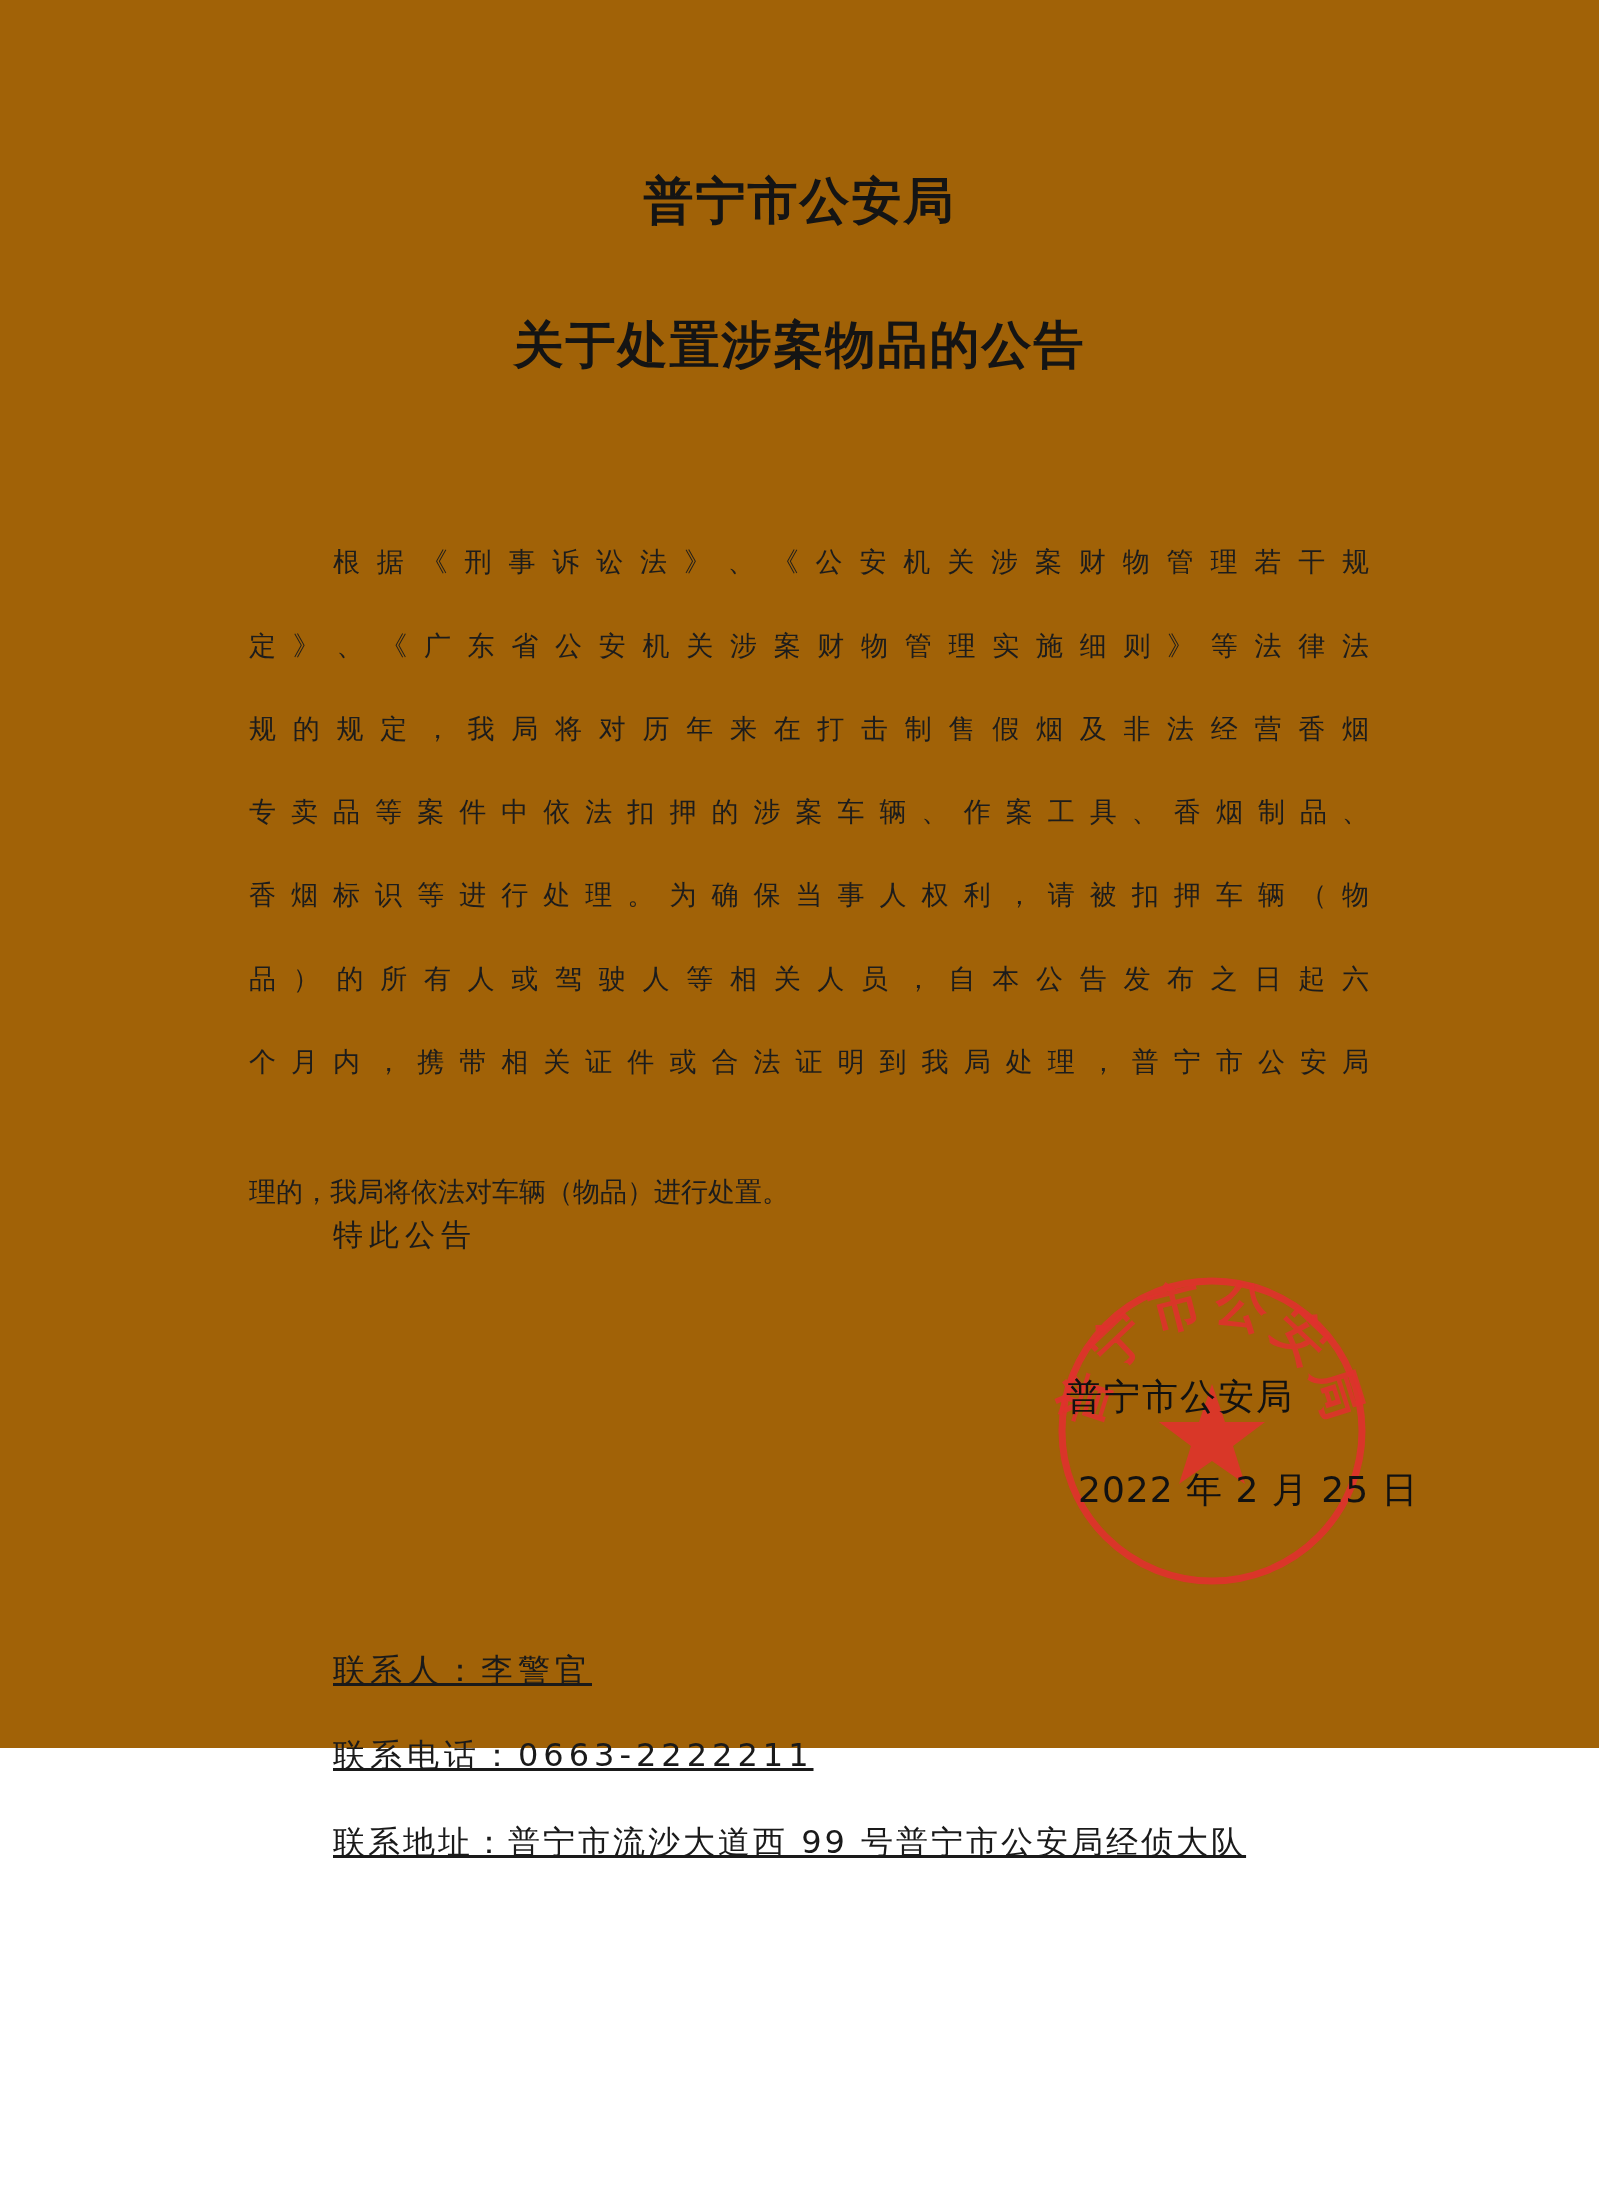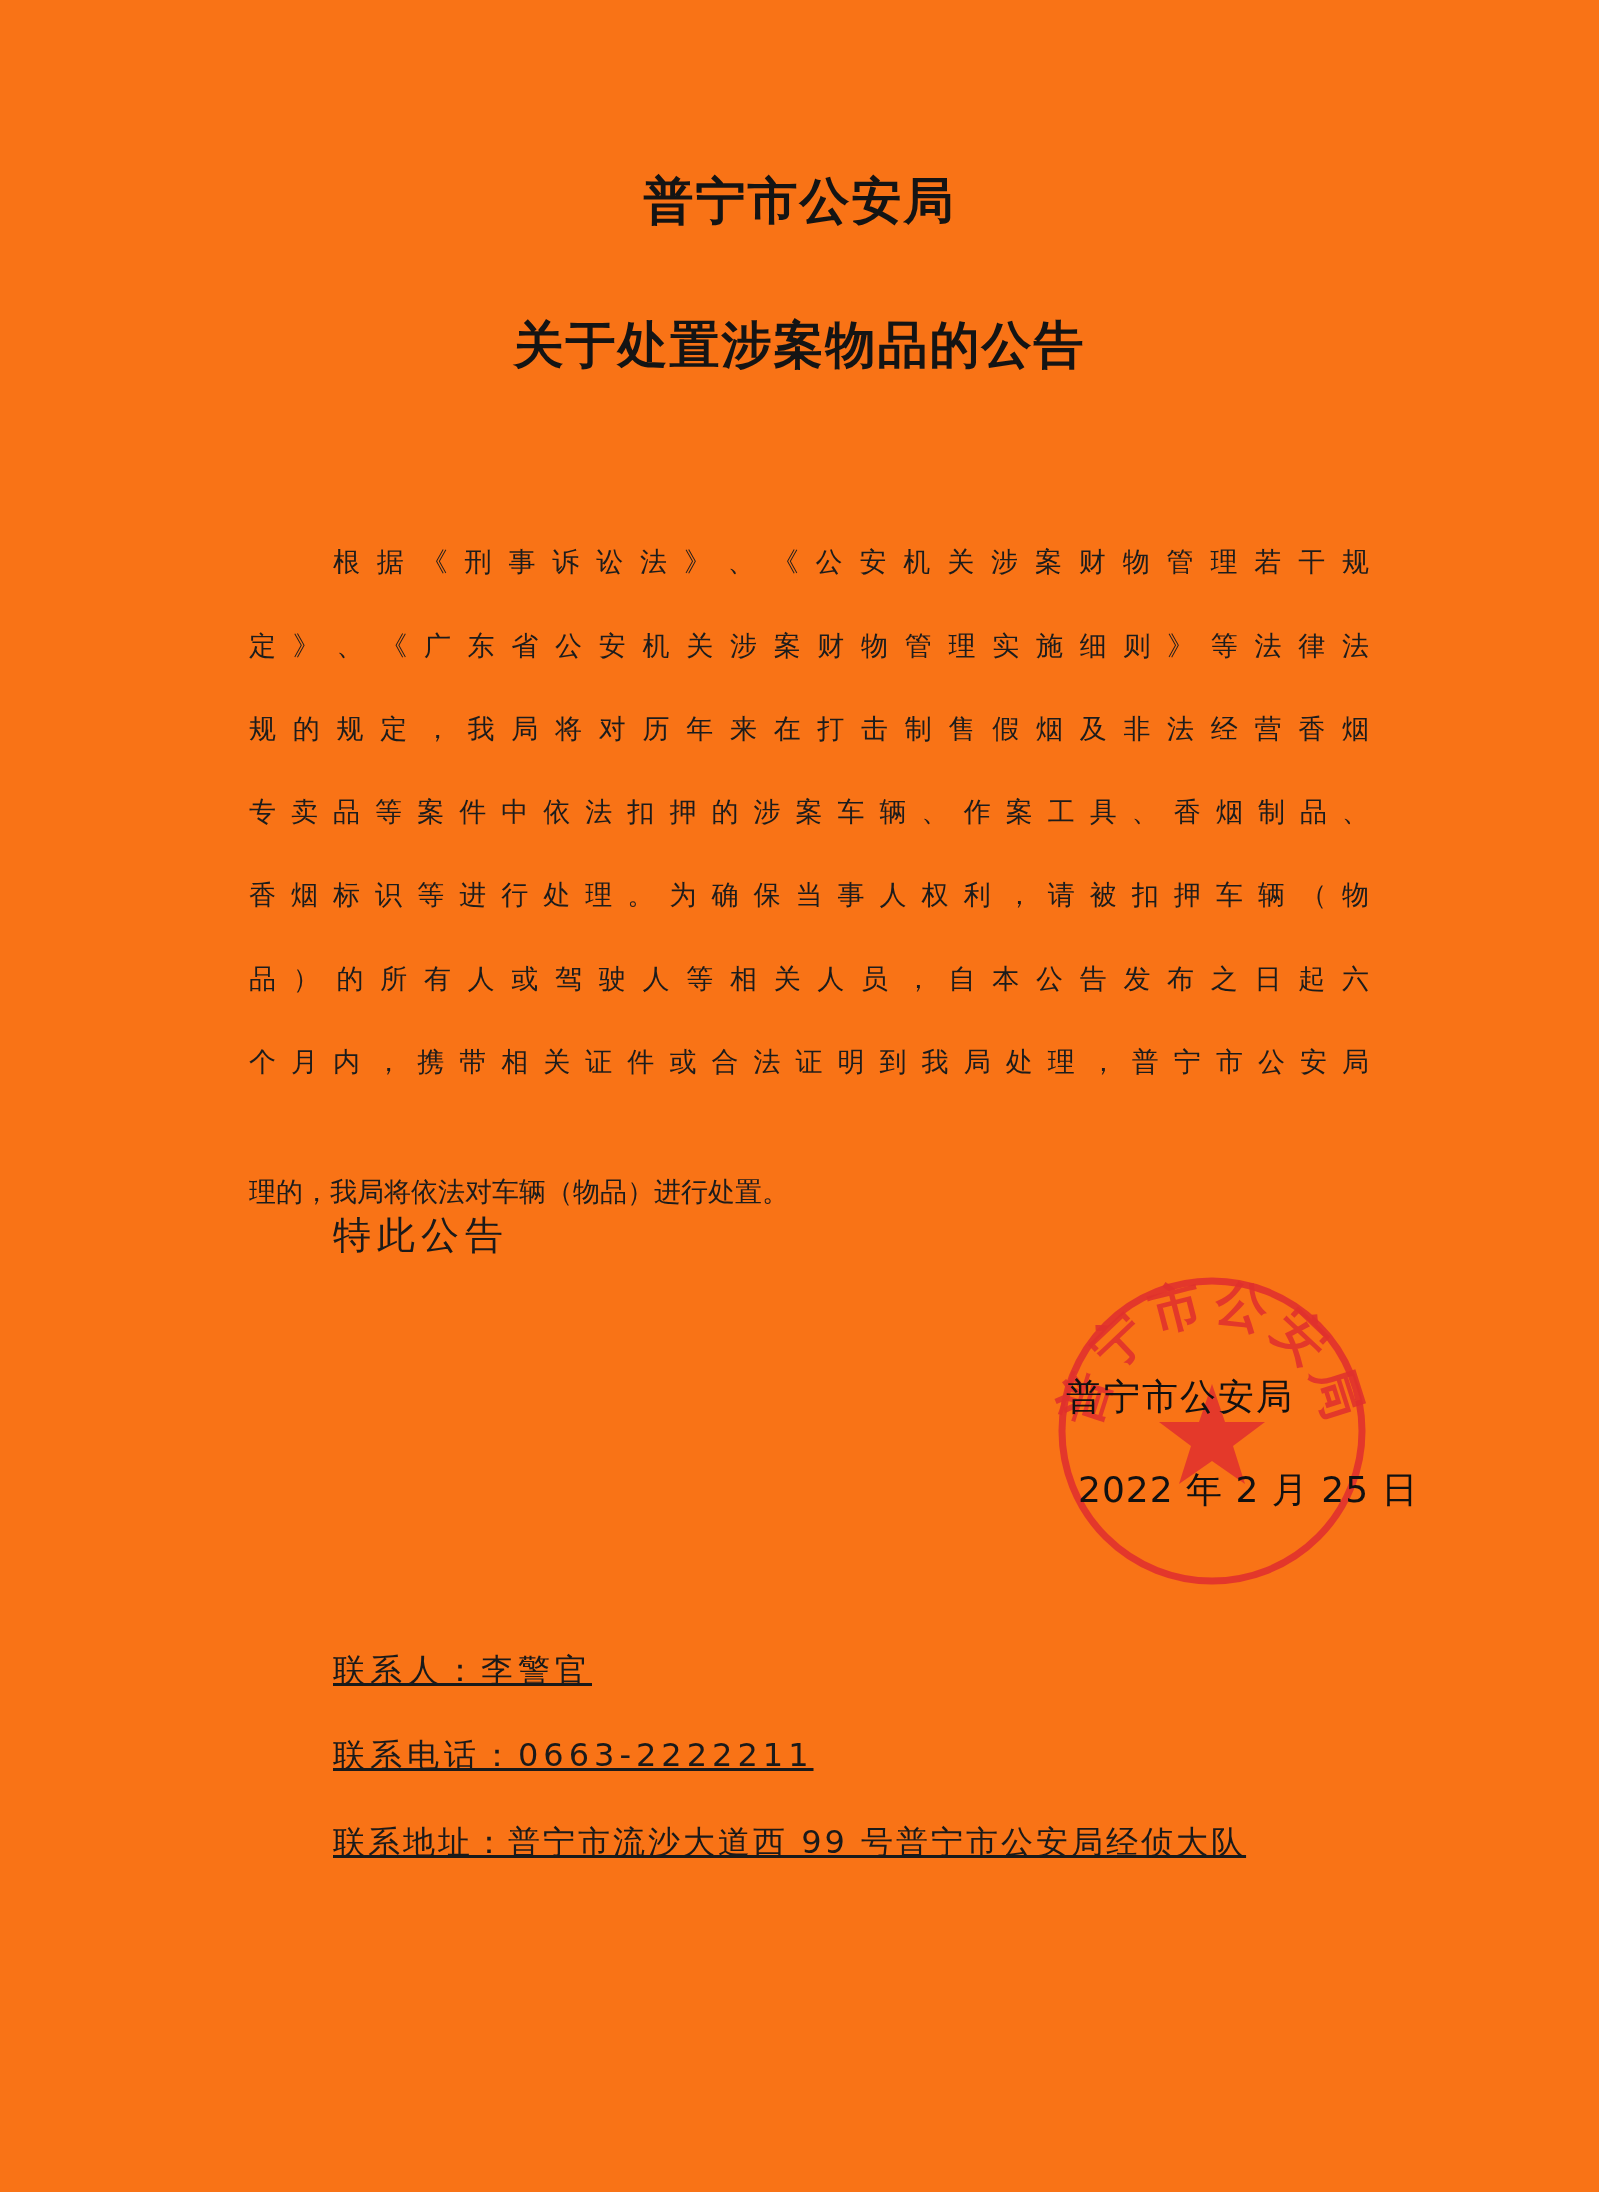--- a/index.html
+++ b/index.html
@@ -11,22 +11,22 @@
     width: 1599px;
     height: 2192px;
     position: relative;
     overflow: hidden;
     font-family: "DejaVu Sans", "Liberation Sans", sans-serif;
     color: #1a1a1a;
   }
   .page {
     position: absolute;
     left: 0; top: 0;
-    width: 1599px; height: 2192px;
-    background: #f97316;
+    width: 1599px; height: 1748px;
+    background: #a16207;
   }
   .title {
     position: absolute;
     left: 0;
     width: 1599px;
     text-align: center;
     font-family: "DejaVu Serif", "Liberation Serif", serif;
     font-weight: bold;
     font-size: 50px;
     letter-spacing: 2px;
@@ -48,21 +48,21 @@
     font-family: "DejaVu Sans", sans-serif;
     font-weight: normal;
   }
   .line.indent { left: 333px; width: 1036px; }
   .line.last { text-align-last: left; margin-top: 44px; }
 
   .closing {
     position: absolute;
     left: 333px;
     top: 1213px;
-    font-size: 38px;
+    font-size: 30px;
     line-height: 44px;
     letter-spacing: 6px;
   }
 
   .stamp {
     position: absolute;
     left: 1053px;
     top: 1272px;
     width: 318px;
     height: 318px;

